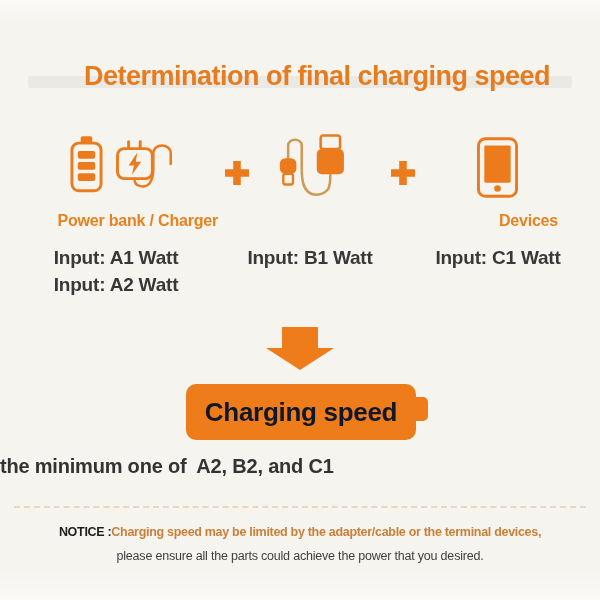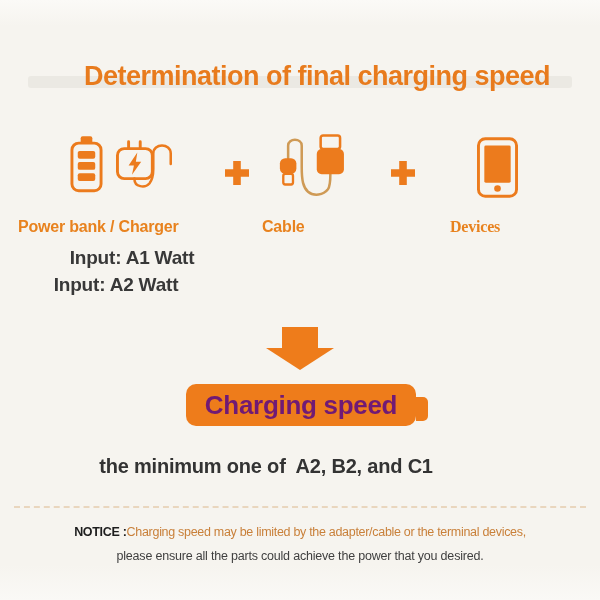--- a/index.html
+++ b/index.html
@@ -5,34 +5,34 @@
   html,body{margin:0;padding:0;background:#e9e7e2;}
   #canvas{
     position:relative;width:600px;height:600px;margin:0 auto;overflow:hidden;
     background:linear-gradient(180deg,#fbfaf7 0px,#f6f4ef 26px,#f6f4ef 565px,#faf9f6 600px);
     font-family:"Liberation Sans",sans-serif;
   }
   .title-band{position:absolute;top:76px;left:28px;width:544px;height:12px;background:#ebe9e3;border-radius:3px;z-index:1;}
   .page-title{position:absolute;top:44px;left:0;width:600px;margin:17px;text-align:center;
     font-size:27px;font-weight:bold;letter-spacing:-0.5px;color:#e87b1d;z-index:2;}
   .icon{position:absolute;z-index:2;}
-  .comp-label{position:absolute;top:212px;font-size:16px;font-weight:bold;color:#e8821e;text-align:left;letter-spacing:-0.2px;margin-top:6px;}
+  .comp-label{position:absolute;top:212px;font-size:16px;font-weight:bold;color:#e8821e;text-align:right;letter-spacing:-0.2px;}
   .spec{position:absolute;font-size:19px;font-weight:bold;color:#383838;text-align:center;letter-spacing:-0.2px;}
   .arrow-stem{position:absolute;left:282px;top:327px;width:36px;height:22px;background:#ee7c1b;}
   .arrow-head{position:absolute;left:266px;top:348px;width:0;height:0;
     border-left:34px solid transparent;border-right:34px solid transparent;border-top:22px solid #ee7c1b;}
-  .speed-button{position:absolute;left:186px;top:384px;width:230px;height:42px;background:#ee7c1b;border-radius:10px;
-    display:flex;align-items:center;justify-content:center;color:#701a75;font-size:26px;font-weight:bold;letter-spacing:-0.3px;}
+  .speed-button{position:absolute;left:186px;top:384px;width:230px;height:56px;background:#ee7c1b;border-radius:10px;
+    display:flex;align-items:center;justify-content:center;color:#0f172a;font-size:26px;font-weight:bold;letter-spacing:-0.3px;}
   .button-nub{position:absolute;left:416px;top:397px;width:12px;height:24px;background:#ee7c1b;border-radius:0 5px 5px 0;}
-  .formula{position:absolute;top:455px;left:0;width:532px;text-align:center;font-size:20px;font-weight:bold;
+  .formula{position:absolute;top:455px;left:0;width:532px;font-size:20px;font-weight:bold;
     color:#333333;letter-spacing:-0.2px;white-space:pre;}
   .divider{position:absolute;top:506px;left:14px;width:572px;border-top:2px dashed #e0bf97;opacity:.55;}
   .notice-line1{position:absolute;top:525px;left:0;width:600px;text-align:center;font-size:12.5px;letter-spacing:-0.3px;}
   .notice-prefix{color:#1d1d1d;font-weight:bold;}
-  .notice-highlight{color:#c9803a;font-weight:normal;}
+  .notice-highlight{color:#c9803a;font-weight:bold;}
   .notice-line2{position:absolute;top:549px;left:0;width:600px;text-align:center;font-size:12.5px;color:#3f3f3f;letter-spacing:-0.2px;}
 </style>
 </head>
 <body>
 
 <div id="canvas">
 
   <div class="title-band"></div>
   <h1 class="page-title">Determination of final charging speed</h1>
 
@@ -67,25 +67,26 @@
     <path d="M8.2 0 h7.6 v8.2 h8.2 v7.6 h-8.2 v8.2 h-7.6 v-8.2 h-8.2 v-7.6 h8.2 Z" fill="#ec7b1d"></path>
   </svg>
 
   <svg class="icon" style="left:477px;top:137px;" width="41" height="61" viewBox="0 0 42 62">
     <rect x="1.5" y="1.5" width="39" height="59" rx="7" fill="none" stroke="#ec7b1d" stroke-width="3"></rect>
     <rect x="7.5" y="8.5" width="27" height="38" rx="1.5" fill="#ec7b1d"></rect>
     <circle cx="21" cy="52.5" r="3.4" fill="#ec7b1d"></circle>
   </svg>
 
   <div class="comp-label" style="left:18px;width:200px;">Power bank / Charger</div>
-  <div class="comp-label" style="left:262px;width:96px;">Cable</div>
-  <div class="comp-label" style="left:450px;width:96px;font-family:Liberation Serif, serif;">Devices</div>
+  <div class="comp-label" style="left:462px;width:96px;">Devices</div>
 
-  <div class="spec" style="left:32px;width:200px;top:247px;">Input: A1 Watt</div>
+  <div class="spec" style="left:16px;width:200px;top:247px;">Input: A1 Watt</div>
   <div class="spec" style="left:16px;width:200px;top:274px;">Input: A2 Watt</div>
+  <div class="spec" style="left:212px;width:196px;top:247px;">Input: B1 Watt</div>
+  <div class="spec" style="left:400px;width:196px;top:247px;">Input: C1 Watt</div>
 
   <div class="arrow-stem"></div>
   <div class="arrow-head"></div>
 
   <div class="speed-button">
     <span>Charging speed</span>
   </div>
   <div class="button-nub"></div>
 
   <div class="formula">the minimum one of  A2, B2, and C1</div>

